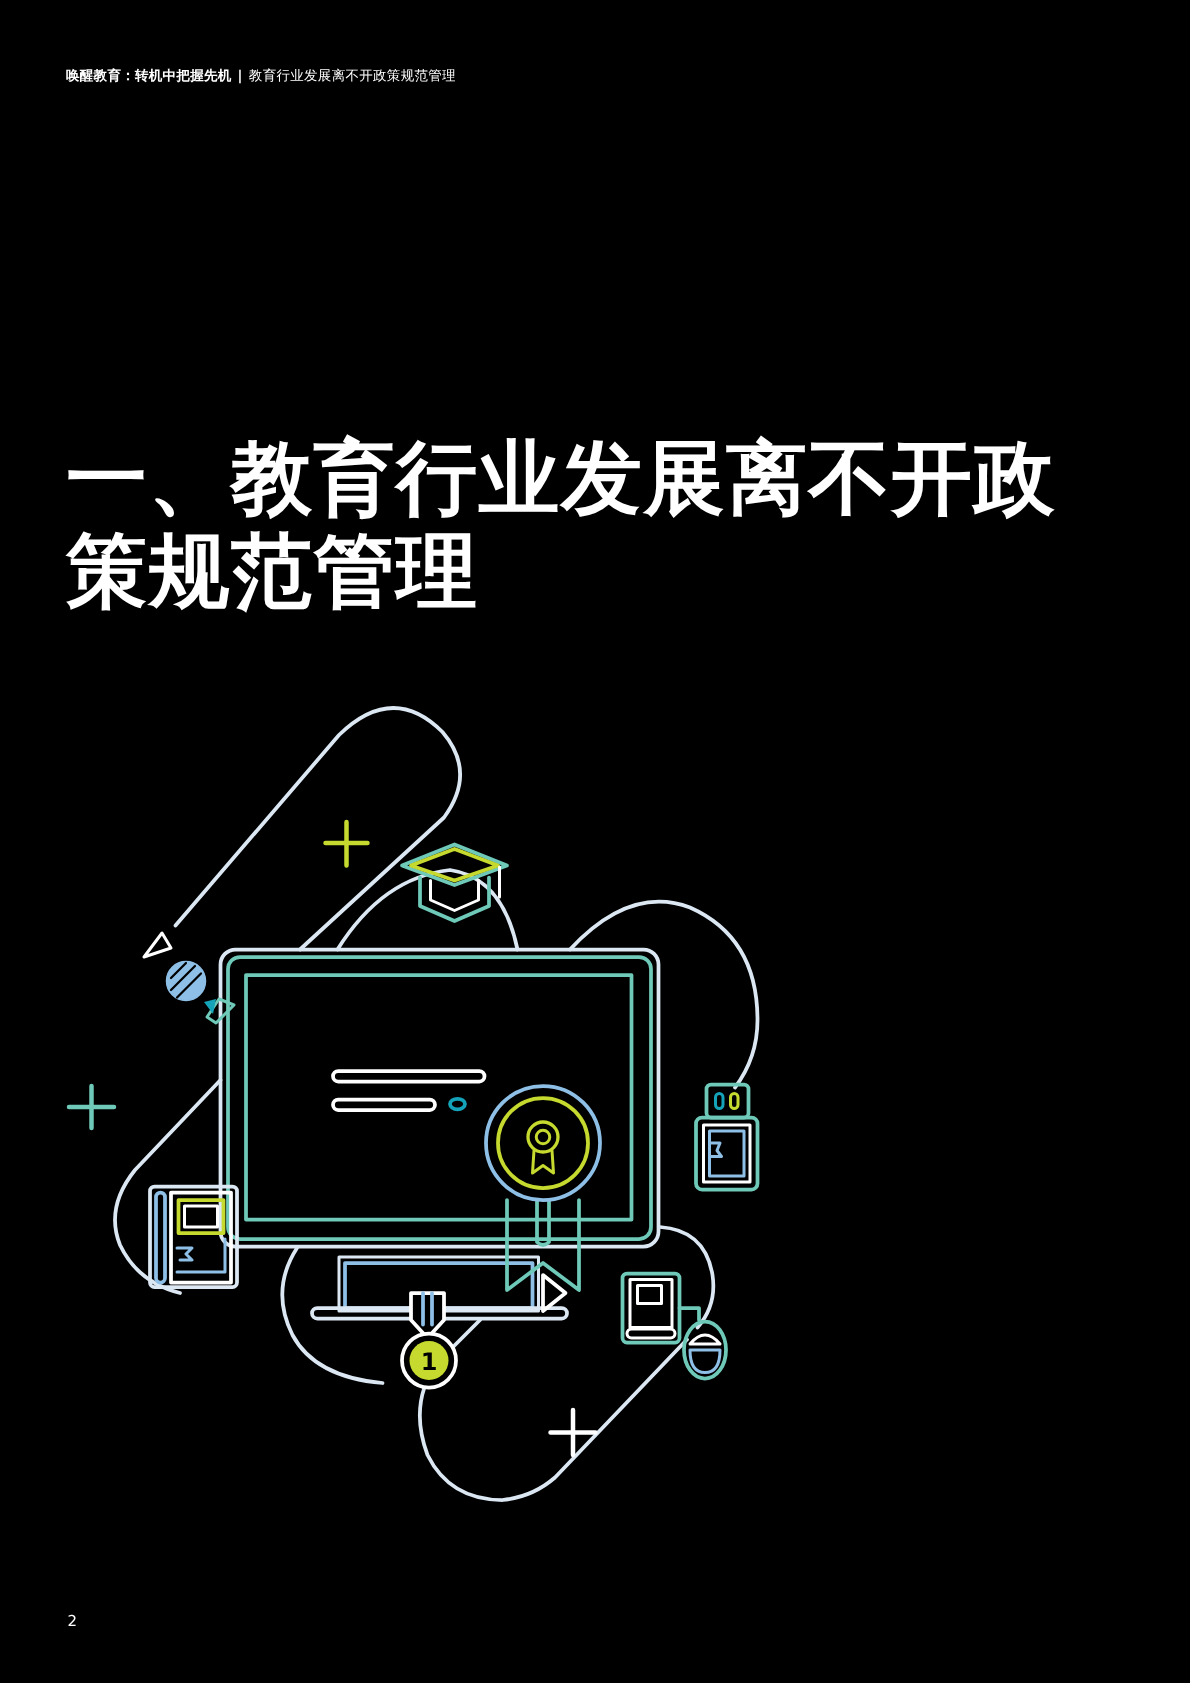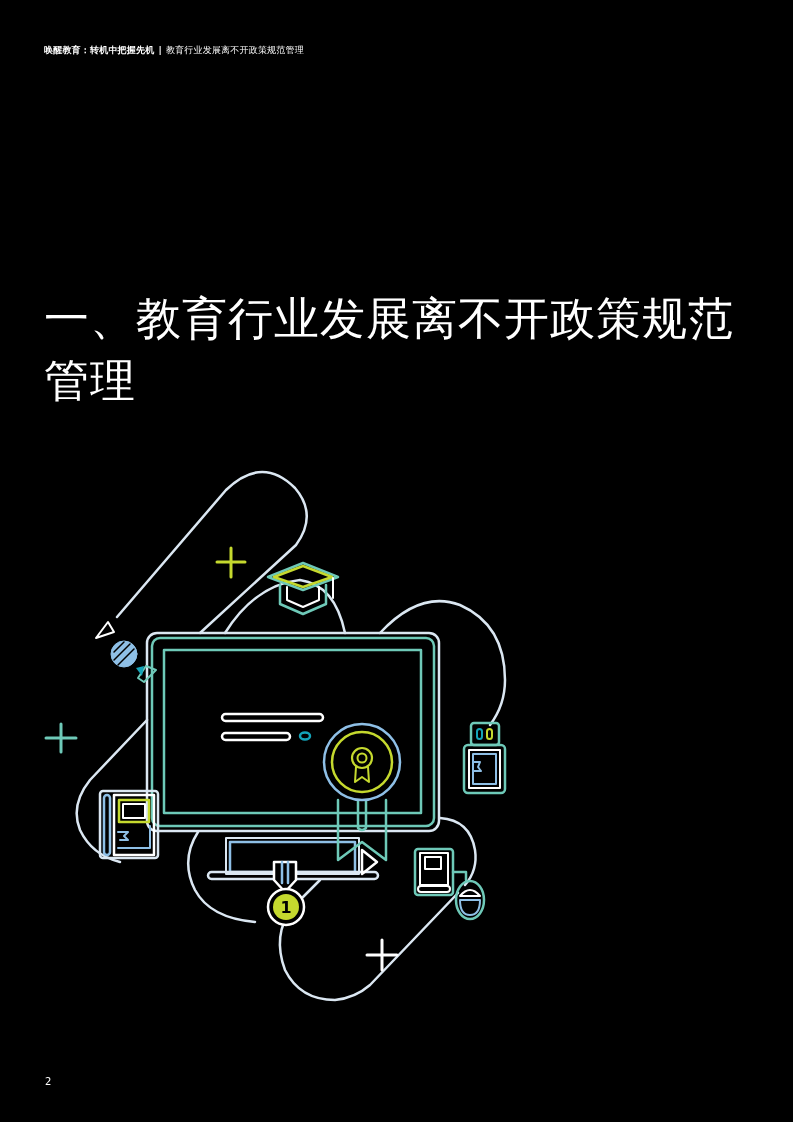--- a/index.html
+++ b/index.html
@@ -1,20 +1,20 @@
 <!DOCTYPE html>
 <html><head>
 <meta charset="utf-8">
 <style>
   html, body { margin: 0; padding: 0; background: #000; }
   body { width: 793px; height: 1122px; position: relative; overflow: hidden; font-family: "DejaVu Sans", "Liberation Sans", sans-serif; color: #fff; }
   .running-header { position: absolute; left: 44px; top: 44px; font-size: 9px; letter-spacing: 0.2px; white-space: nowrap; color: #fff; }
   .running-header .bold { font-weight: bold; }
   .running-header .sep { font-weight: bold; margin: 0 4px; }
-  .chapter-title { position: absolute; left: 44px; top: 288px; width: 700px; font-size: 45px; line-height: 62px; font-weight: normal; color: #fff; letter-spacing: 1px; margin: 0; }
+  .chapter-title { position: absolute; left: 44px; top: 288px; width: 700px; font-size: 54px; line-height: 62px; font-weight: bold; color: #fff; letter-spacing: 1px; margin: 0; }
   .illustration { position: absolute; left: 0; top: 450px; width: 793px; height: 580px; }
   .page-number { position: absolute; left: 45px; top: 1076px; font-size: 10px; color: #fff; }
 </style>
 </head>
 <body>
 
 <div class="running-header">
   <span class="bold">唤醒教育：转机中把握先机</span><span class="sep">|</span><span>教育行业发展离不开政策规范管理</span>
 </div>
 

